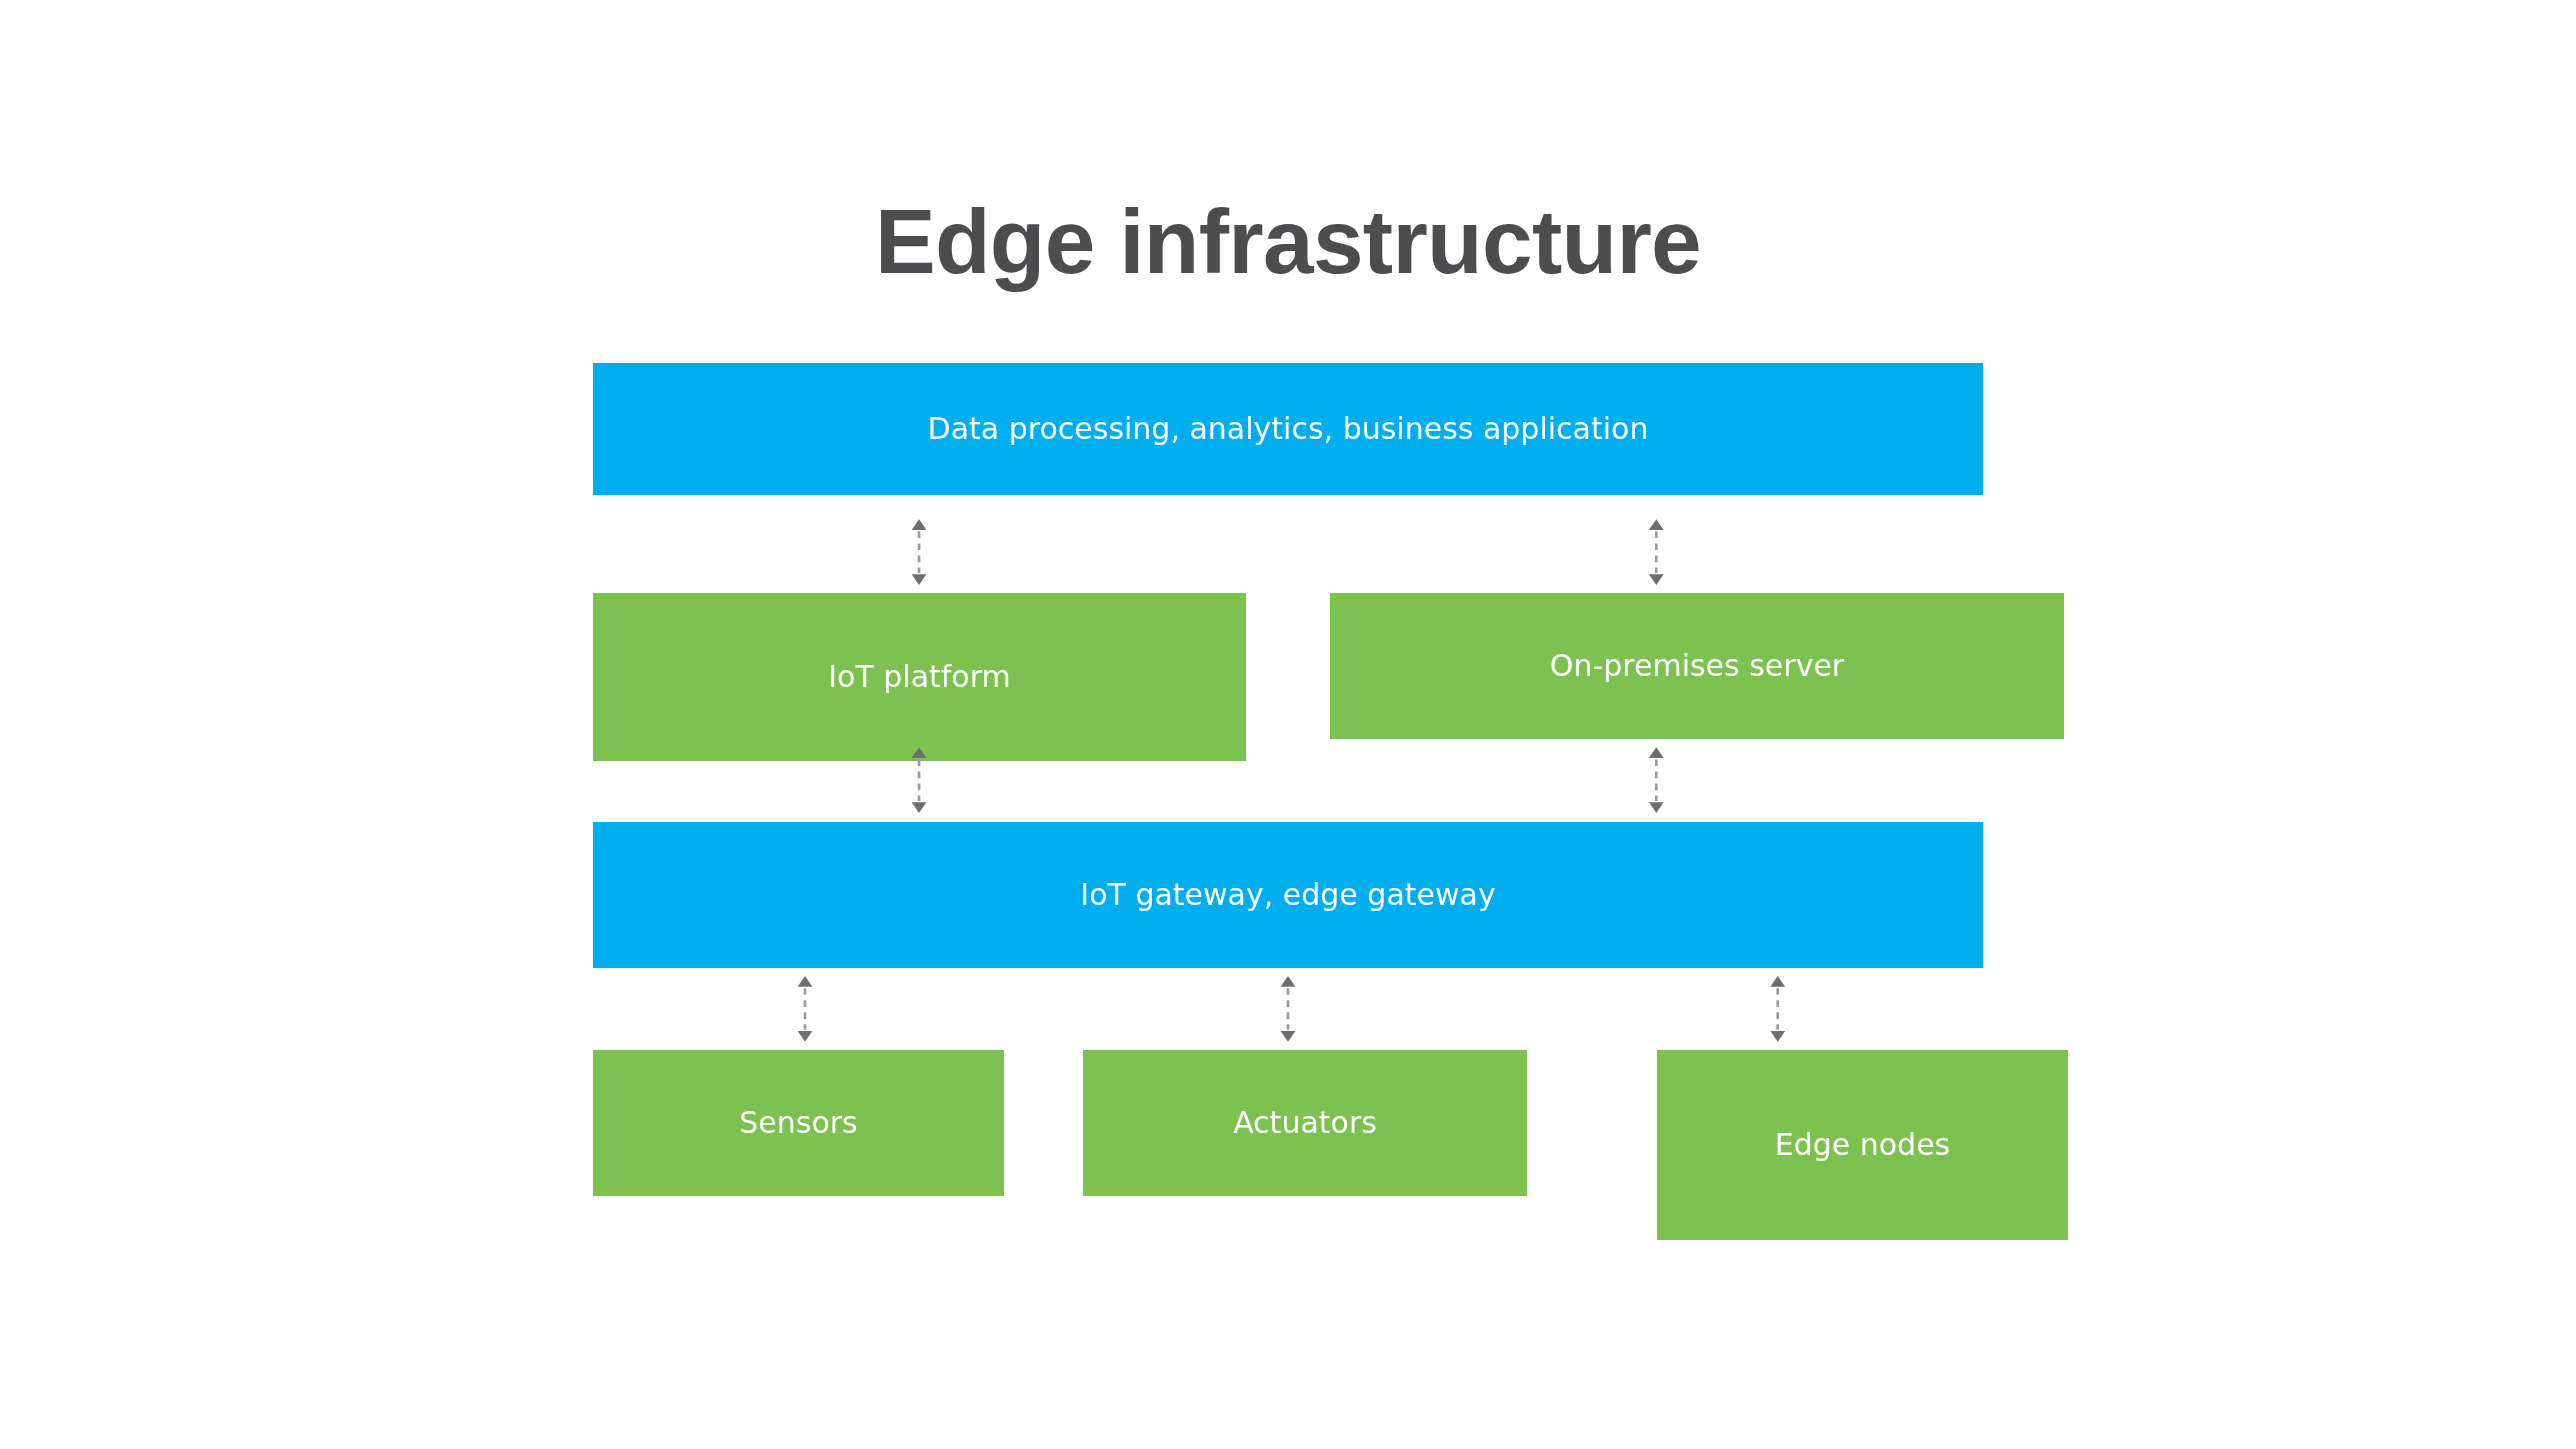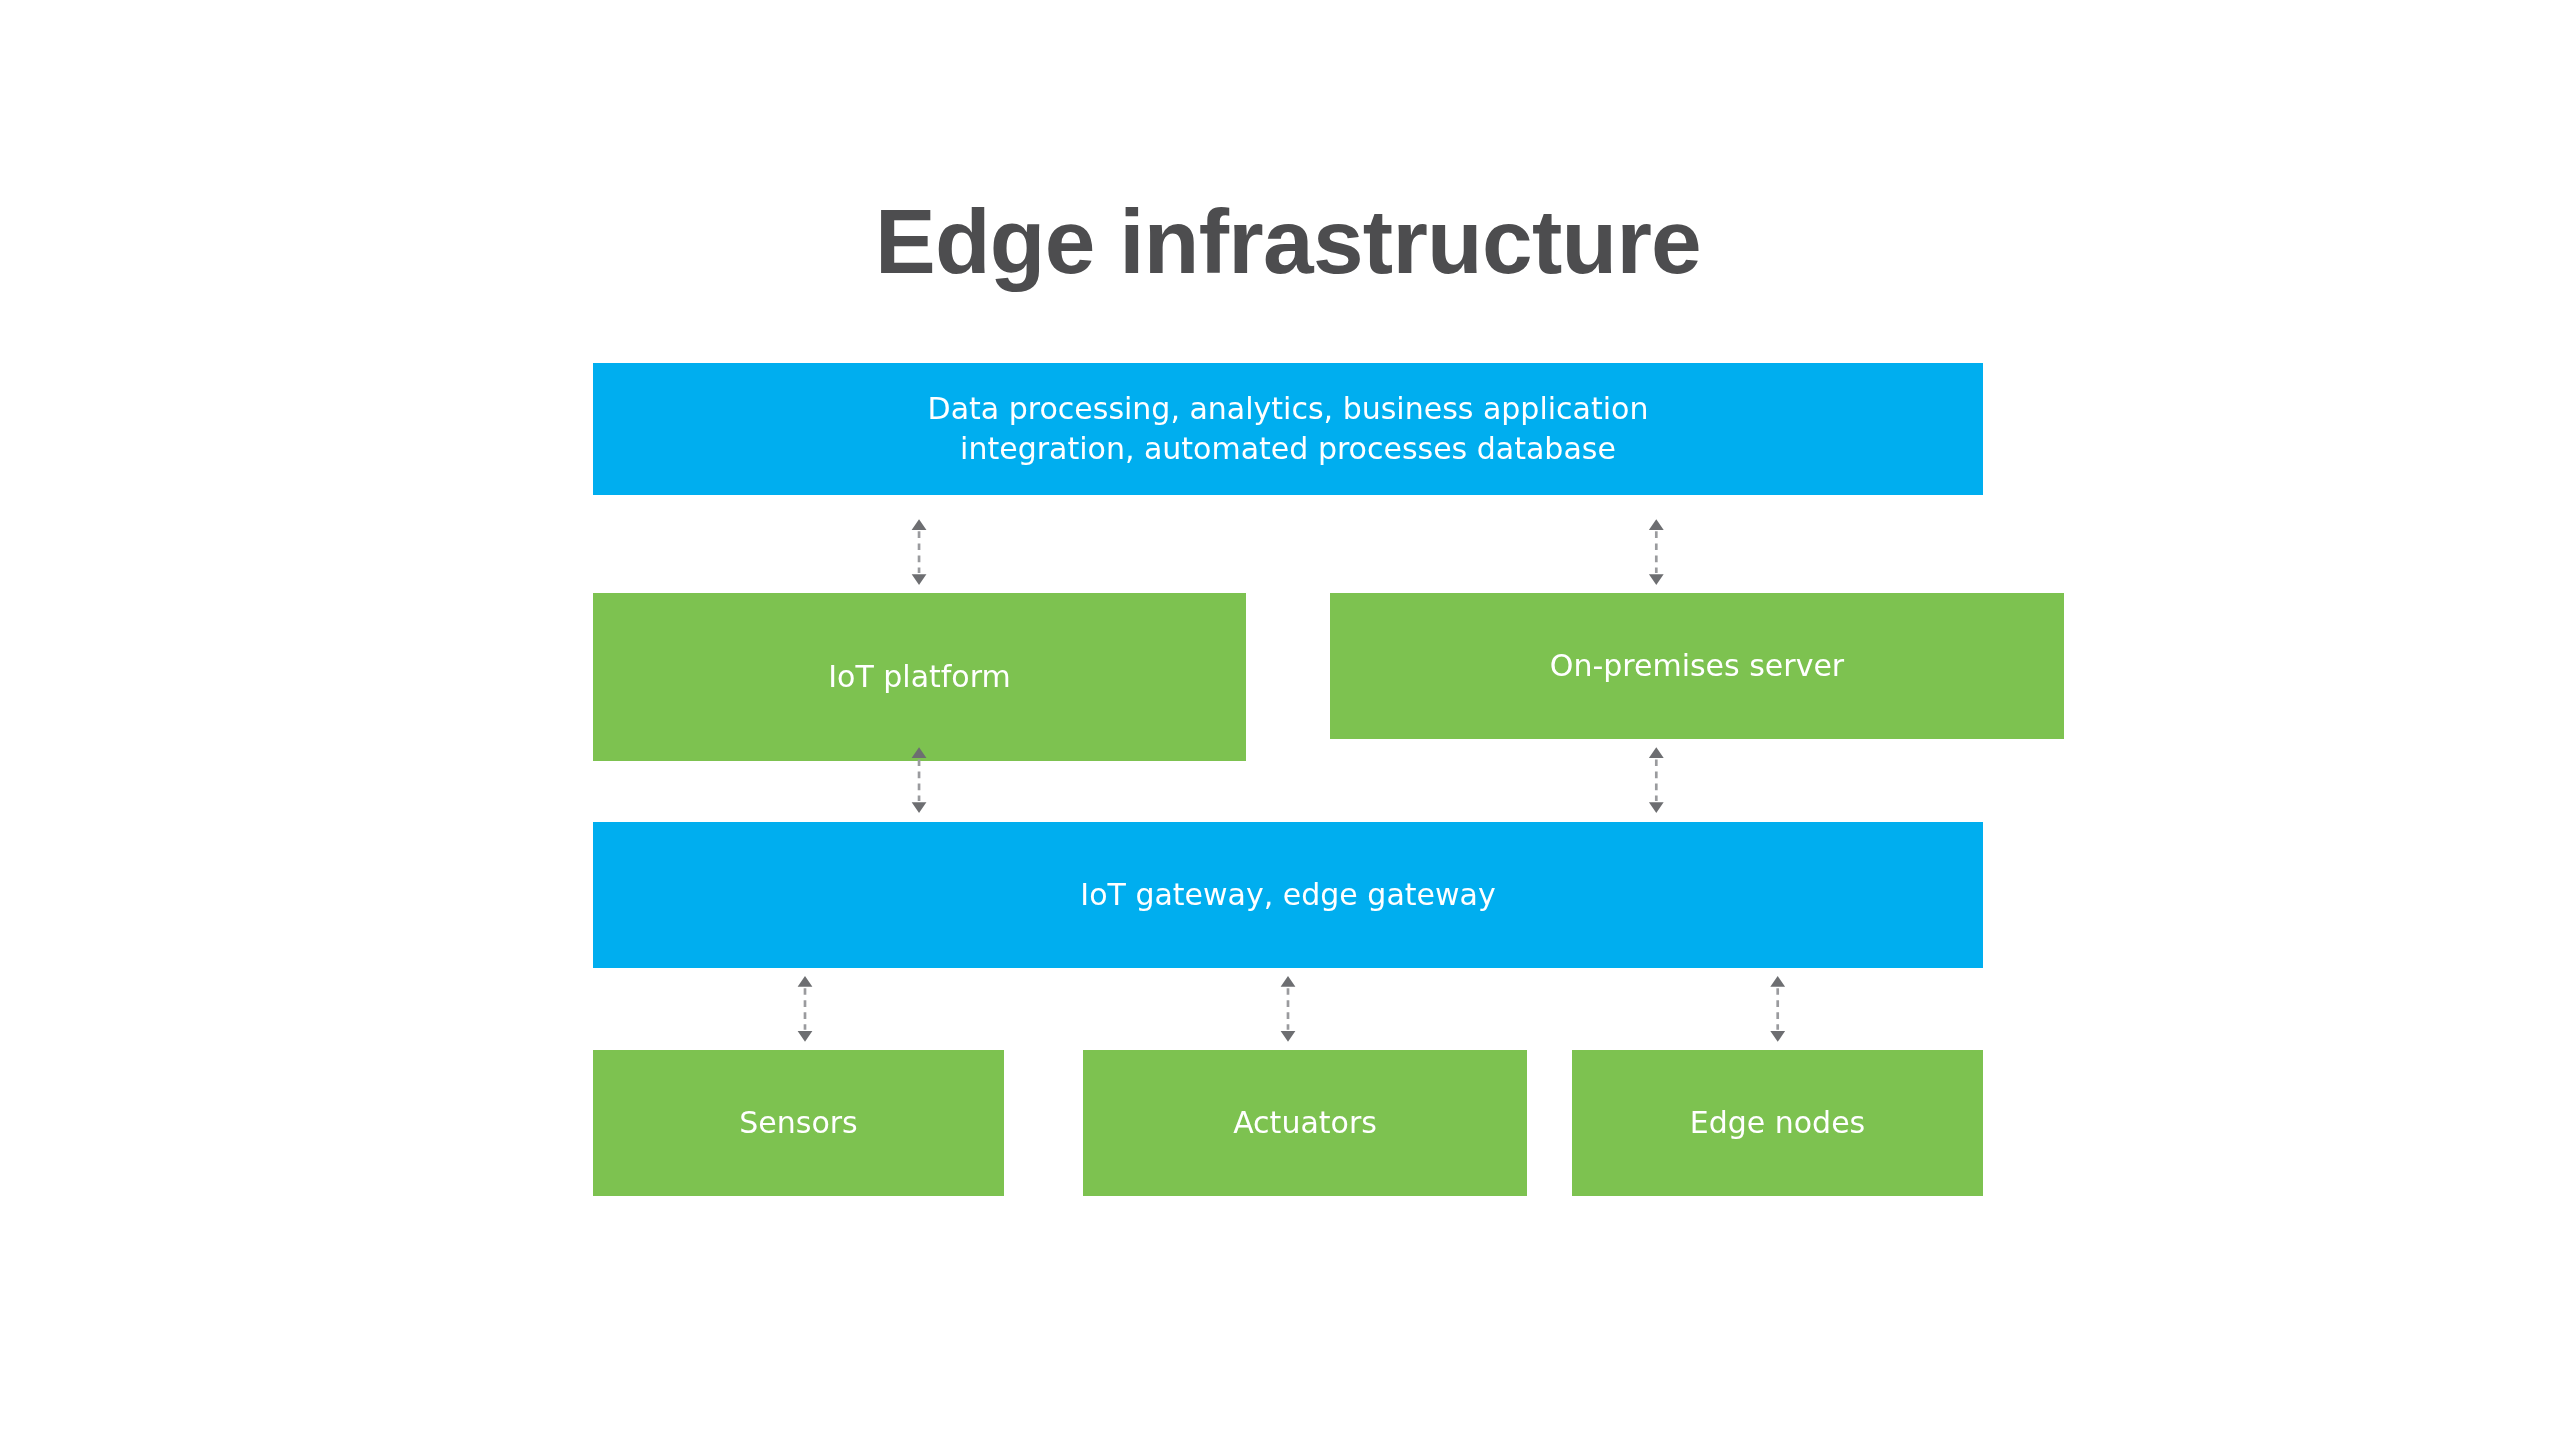--- a/index.html
+++ b/index.html
@@ -12,33 +12,32 @@
          text-align: center; color: #ffffff; font-family: "DejaVu Sans", sans-serif;
          font-size: 30px; line-height: 40px; box-sizing: border-box; }
   .blue { background: #00aeef; }
   .green { background: #7dc250; }
   #box-top      { left: 593px;  top: 363px;  width: 1390px; height: 132px; }
   #box-iot      { left: 593px;  top: 593px;  width: 653px;  height: 168px; }
   #box-onprem   { left: 1330px; top: 593px;  width: 734px;  height: 146px; }
   #box-gateway  { left: 593px;  top: 822px; width: 1390px; height: 146px; }
   #box-sensors  { left: 593px;  top: 1050px; width: 411px;  height: 146px; }
   #box-actuators{ left: 1083px; top: 1050px; width: 444px;  height: 146px; }
-  #box-edge     { left: 1572px; top: 1050px; width: 411px;  height: 146px; }
+  #box-edge     { left: 1657px; top: 1050px; width: 411px;  height: 190px; }
   .box span { display: block; }
   svg.arrows { position: absolute; left: 0; top: 0; width: 2576px; height: 1449px; pointer-events: none; }
 </style>
 </head>
 <body>
 
 <div class="title">Edge infrastructure</div>
 
 <div class="box blue" id="box-top">
   <div>
     <span>Data processing, analytics, business application</span>
-    <span>integration, automated processes database</span>
   </div>
 </div>
 
 <div class="box green" id="box-iot">
   <span>IoT platform</span>
 </div>
 
 <div class="box green" id="box-onprem">
   <span>On-premises server</span>
 </div>

